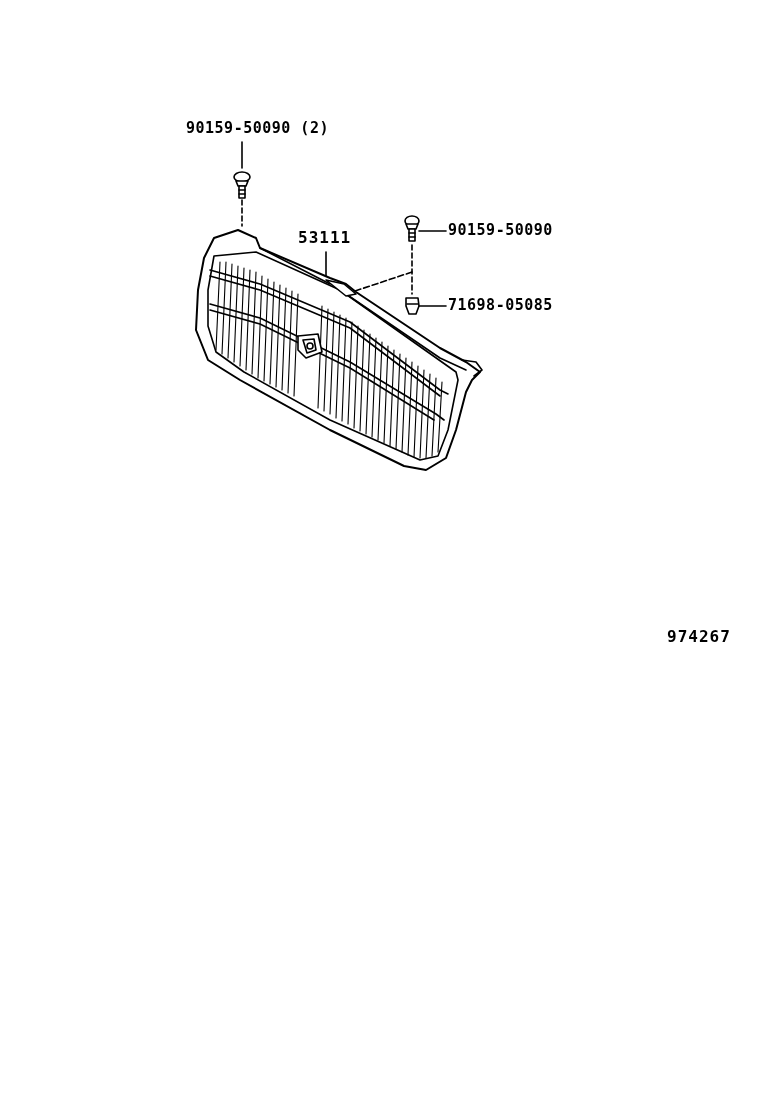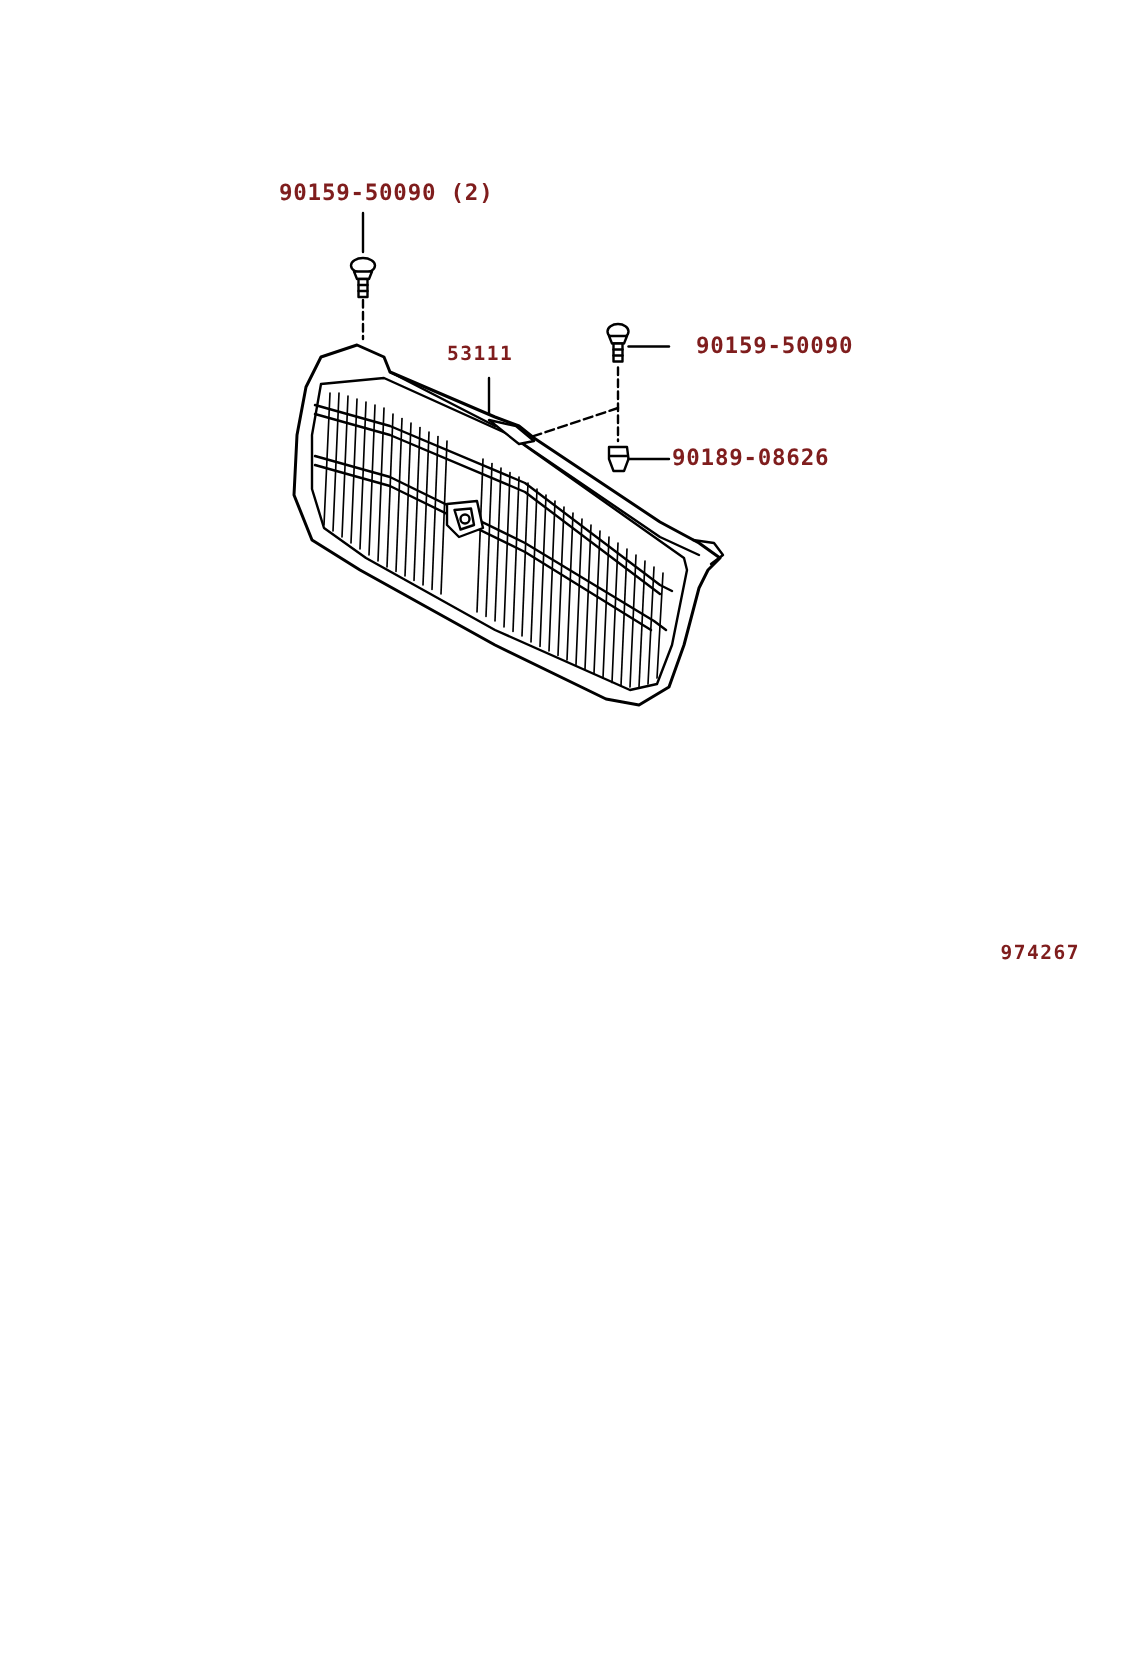--- a/index.html
+++ b/index.html
@@ -3,26 +3,26 @@
   <meta charset="utf-8">
   <style>
     html, body { margin: 0; padding: 0; background: #ffffff; }
     body { width: 760px; height: 1112px; position: relative; overflow: hidden; }
     .canvas { position: absolute; left: 0; top: 0; width: 760px; height: 1112px; }
     .label {
       position: absolute;
       font-family: "DejaVu Sans Mono", "Liberation Mono", monospace;
       font-size: 15px;
       font-weight: bold;
-      color: #7f1d1d;
+      color: #000000;
       letter-spacing: 0.5px;
       white-space: nowrap;
       line-height: 1;
     }
-    .label.big { font-size: 13px; letter-spacing: 1px; text-align: right; }
+    .label.big { font-size: 16px; letter-spacing: 1px; text-align: right; }
     svg { position: absolute; left: 0; top: 0; }
   </style>
 </head>
 <body>
 
 <div class="canvas">
 
   <svg width="760" height="1112" viewBox="0 0 760 1112" fill="none" stroke="#000" stroke-width="1.6" stroke-linecap="round" stroke-linejoin="round">
 
     <line x1="242" y1="142" x2="242" y2="168"></line>
@@ -118,18 +118,18 @@
       <path d="M462 360 L476 362 L482 370 L474 376"></path>
 
       <path d="M326 280 L344 284 L356 294 L346 296 Z" fill="#fff"></path>
     </g>
   </svg>
 
   <div class="label" style="left:186px; top:121px;">90159-50090 (2)</div>
 
   <div class="label big" style="left:298px; top:230px;">53111</div>
 
-  <div class="label" style="left:464px; top:223px;">90159-50090</div>
+  <div class="label" style="left:448px; top:223px;">90159-50090</div>
 
-  <div class="label" style="left:448px; top:298px;">90189-08626</div>
+  <div class="label" style="left:448px; top:298px;">71698-05085</div>
 
   <div class="label big" style="left:667px; top:629px;">974267</div>
 </div>
 
 </body></html>

